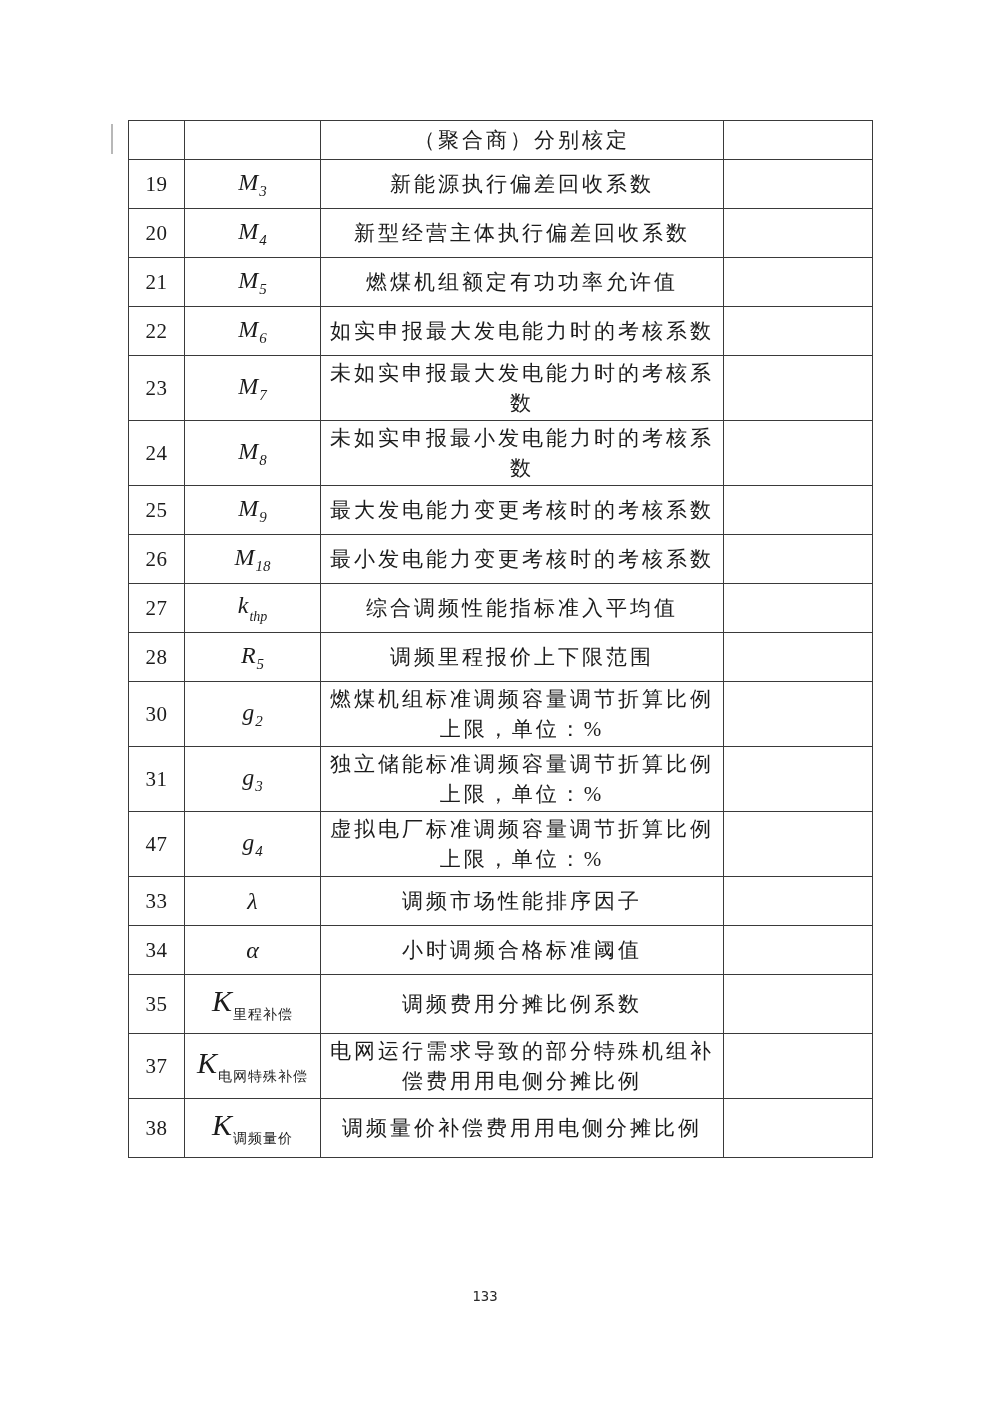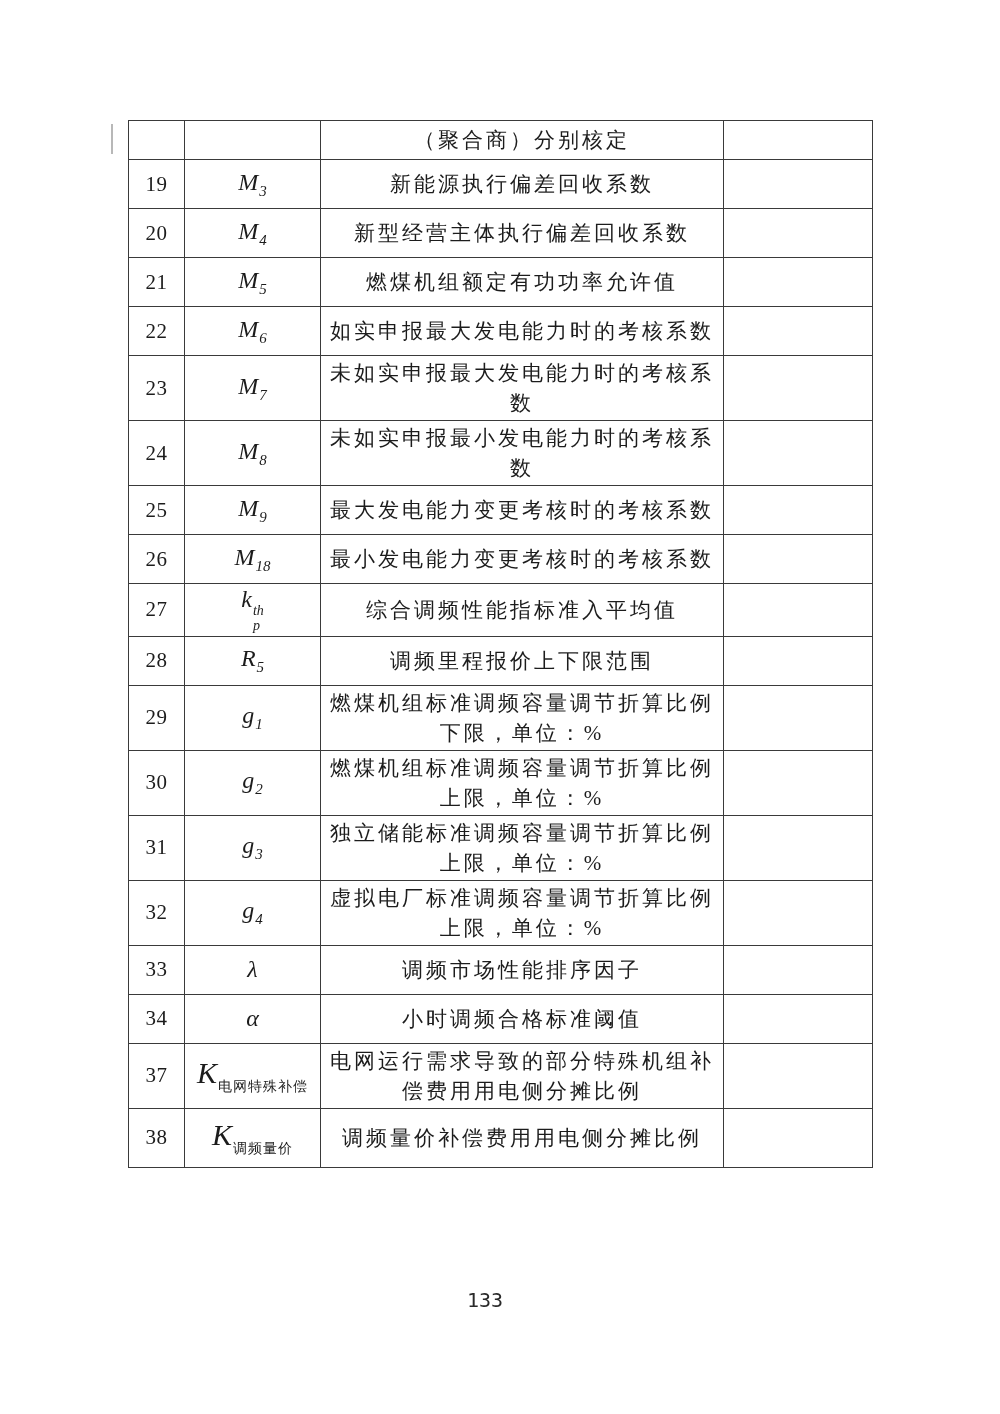--- a/index.html
+++ b/index.html
@@ -65,41 +65,41 @@
     margin-left: 1px;
   }
   .sym-sub.cjk {
     font-style: normal;
     font-size: 14px;
     letter-spacing: 1px;
     vertical-align: -8px;
   }
   .supsub {
     display: inline-flex;
-    flex-direction: column;
-    align-items: flex-start;
+    flex-direction: row;
+    align-items: flex-end;
     font-size: 14px;
     line-height: 1.1;
     font-style: italic;
     vertical-align: -8px;
     margin-left: 1px;
   }
   .col-desc {
     font-size: 21px;
     letter-spacing: 3px;
     line-height: 30px;
     white-space: pre-line;
   }
   .page-number {
     position: absolute;
     top: 1288px;
     left: 0;
     width: 97%;
     text-align: center;
-    font-size: 20px;
+    font-size: 14px;
     font-family: "DejaVu Sans Mono", "Liberation Mono", monospace;
     color: #2a2a2a;
   }
 </style>
 </head>
 <body>
 
 <div class="page">
 
   <div class="margin-mark"></div>
@@ -177,57 +177,56 @@
     <td class="col-desc">综合调频性能指标准入平均值</td>
     <td class="col-val"></td>
   </tr>
         <tr class="kind-s">
     <td class="col-num">28</td>
     <td class="col-sym"><span class="sym-base">R</span><span class="sym-sub">5</span></td>
     <td class="col-desc">调频里程报价上下限范围</td>
     <td class="col-val"></td>
   </tr>
         <tr class="kind-d">
-    <td class="col-num">29</td>
-    <td class="col-sym"><span class="sym-base">g</span><span class="sym-sub">1</span></td>
-    <td class="col-desc">燃煤机组标准调频容量调节折算比例
-下限，单位：%</td>
-    <td class="col-val"></td>
-  </tr>
-        <tr class="kind-d">
     <td class="col-num">30</td>
     <td class="col-sym"><span class="sym-base">g</span><span class="sym-sub">2</span></td>
     <td class="col-desc">燃煤机组标准调频容量调节折算比例
 上限，单位：%</td>
     <td class="col-val"></td>
   </tr>
         <tr class="kind-d">
     <td class="col-num">31</td>
     <td class="col-sym"><span class="sym-base">g</span><span class="sym-sub">3</span></td>
     <td class="col-desc">独立储能标准调频容量调节折算比例
 上限，单位：%</td>
     <td class="col-val"></td>
   </tr>
         <tr class="kind-d">
-    <td class="col-num">32</td>
+    <td class="col-num">47</td>
     <td class="col-sym"><span class="sym-base">g</span><span class="sym-sub">4</span></td>
     <td class="col-desc">虚拟电厂标准调频容量调节折算比例
 上限，单位：%</td>
     <td class="col-val"></td>
   </tr>
         <tr class="kind-s">
     <td class="col-num">33</td>
     <td class="col-sym"><span class="sym-base">λ</span></td>
     <td class="col-desc">调频市场性能排序因子</td>
     <td class="col-val"></td>
   </tr>
         <tr class="kind-s">
     <td class="col-num">34</td>
     <td class="col-sym"><span class="sym-base">α</span></td>
     <td class="col-desc">小时调频合格标准阈值</td>
+    <td class="col-val"></td>
+  </tr>
+        <tr class="kind-k">
+    <td class="col-num">35</td>
+    <td class="col-sym"><span class="sym-base big">K</span><span class="sym-sub cjk">里程补偿</span></td>
+    <td class="col-desc">调频费用分摊比例系数</td>
     <td class="col-val"></td>
   </tr>
         <tr class="kind-d">
     <td class="col-num">37</td>
     <td class="col-sym"><span class="sym-base big">K</span><span class="sym-sub cjk">电网特殊补偿</span></td>
     <td class="col-desc">电网运行需求导致的部分特殊机组补
 偿费用用电侧分摊比例</td>
     <td class="col-val"></td>
   </tr>
         <tr class="kind-k">

